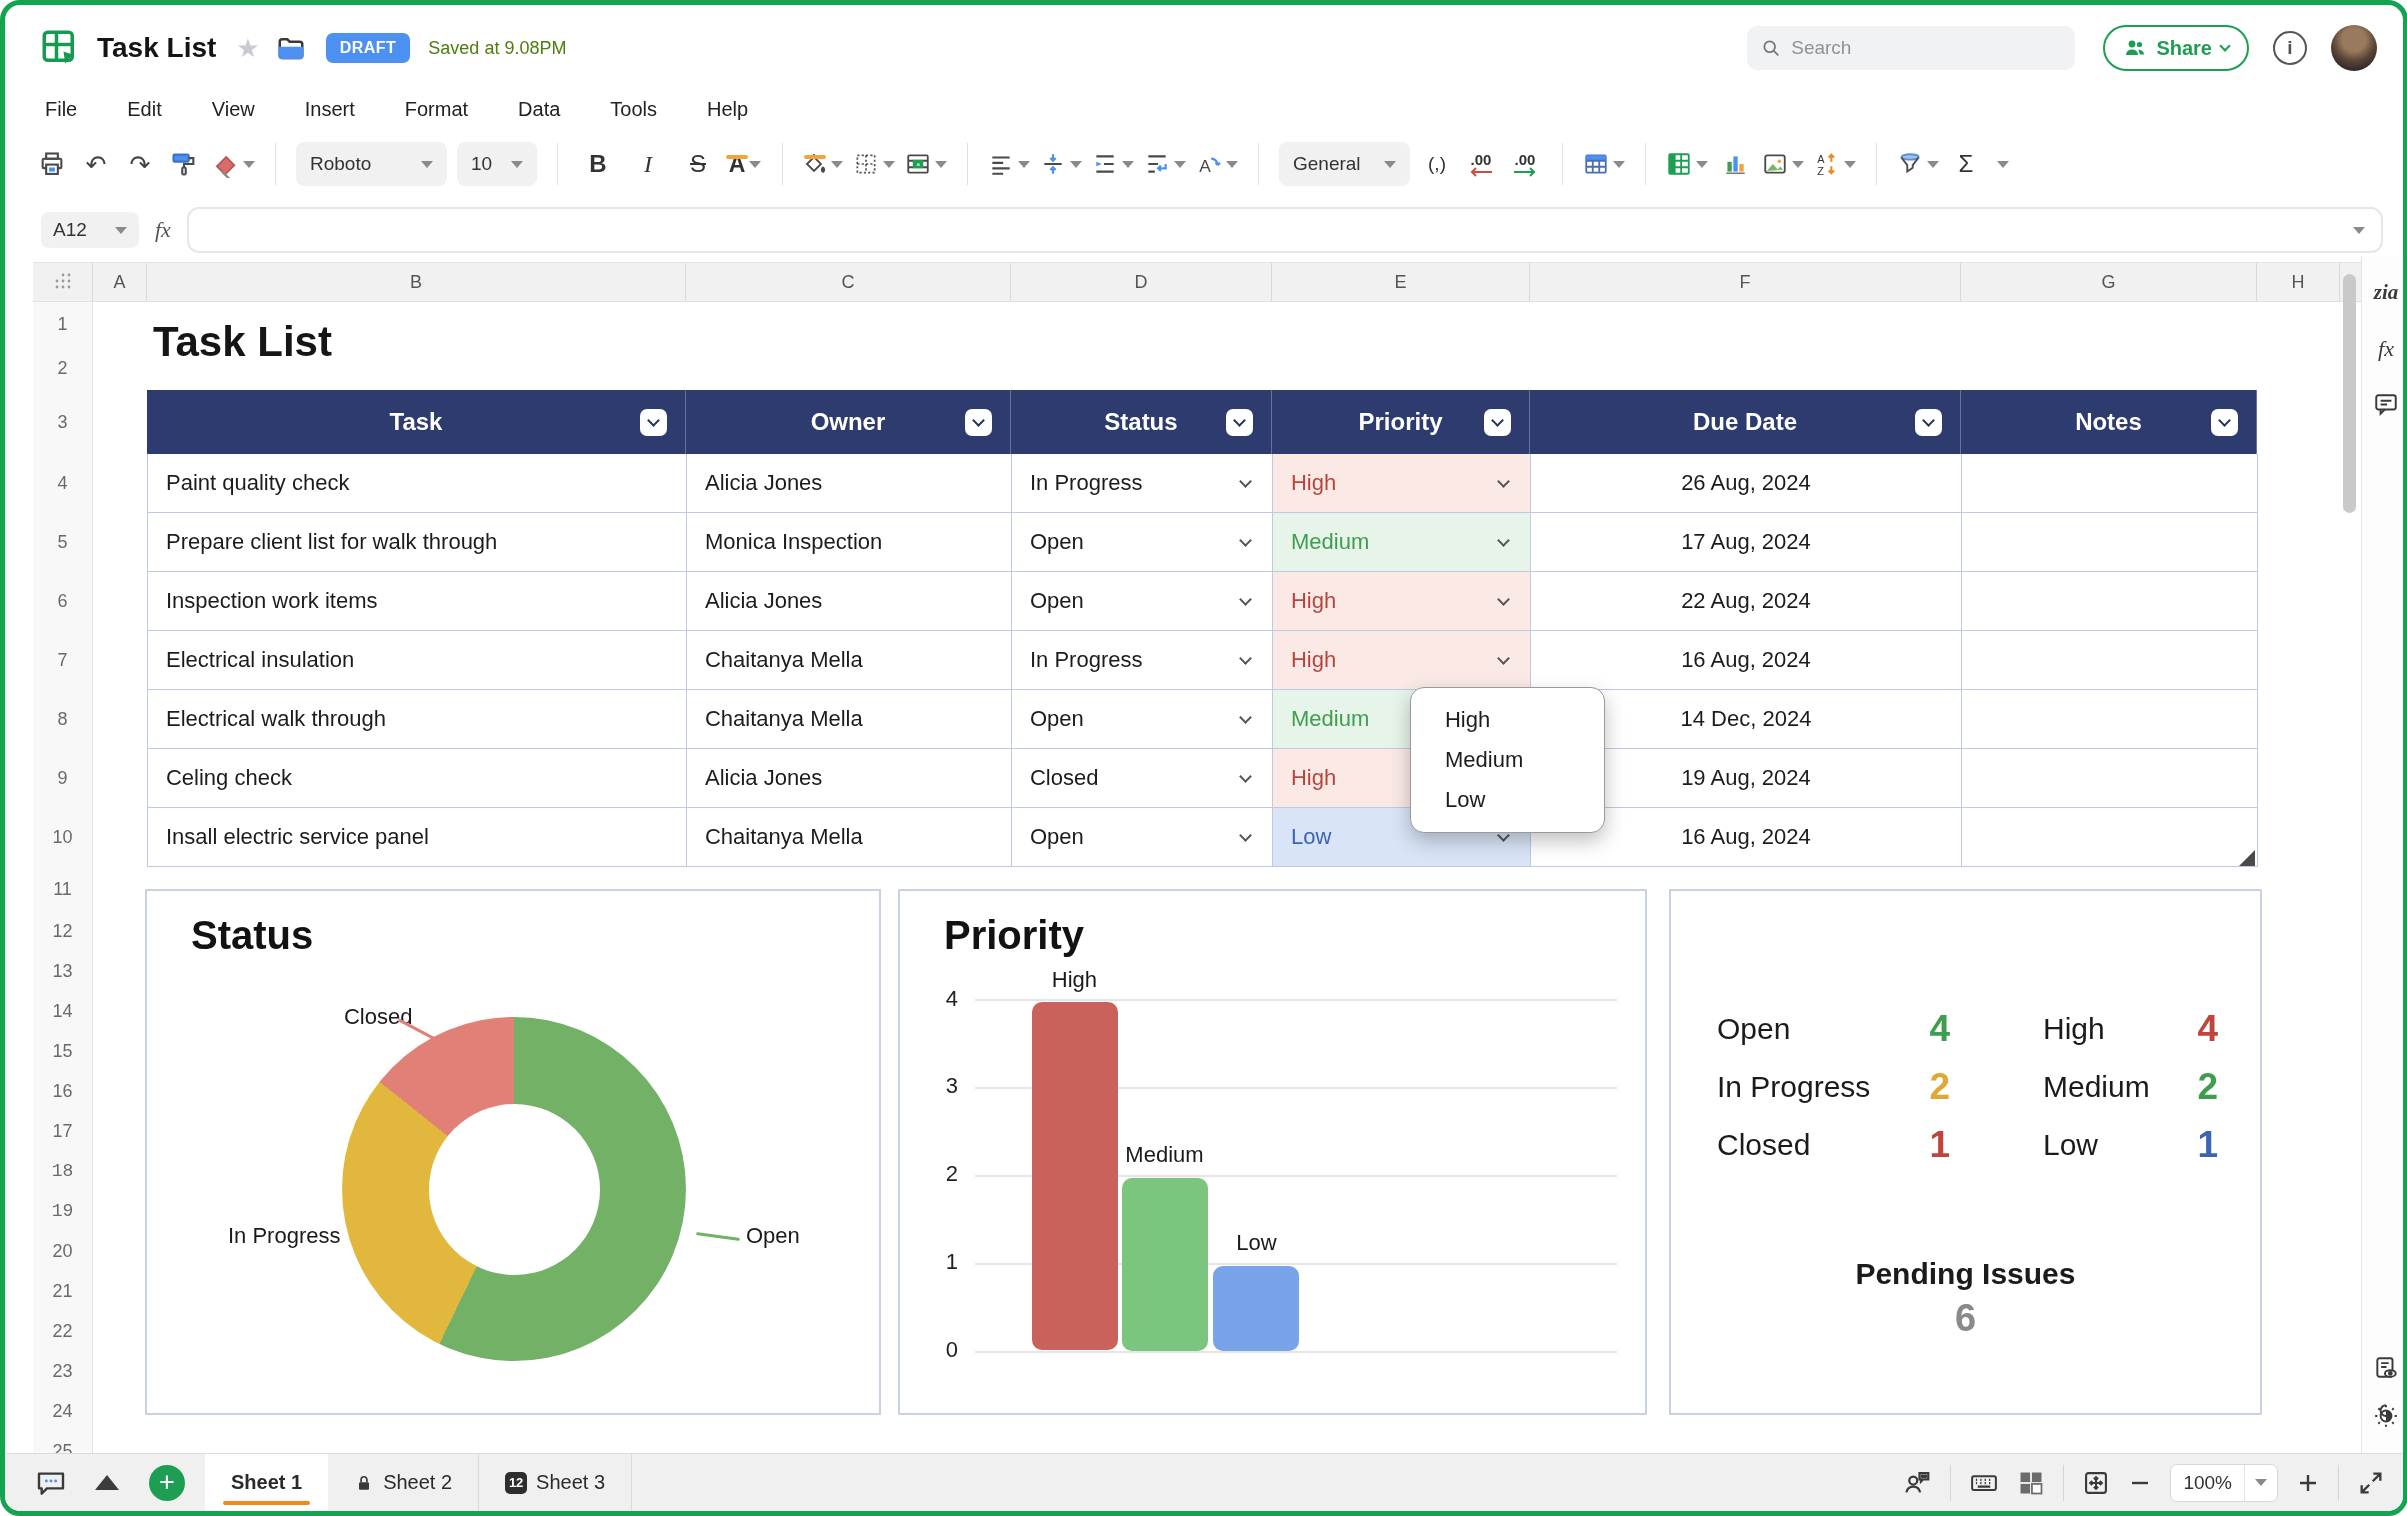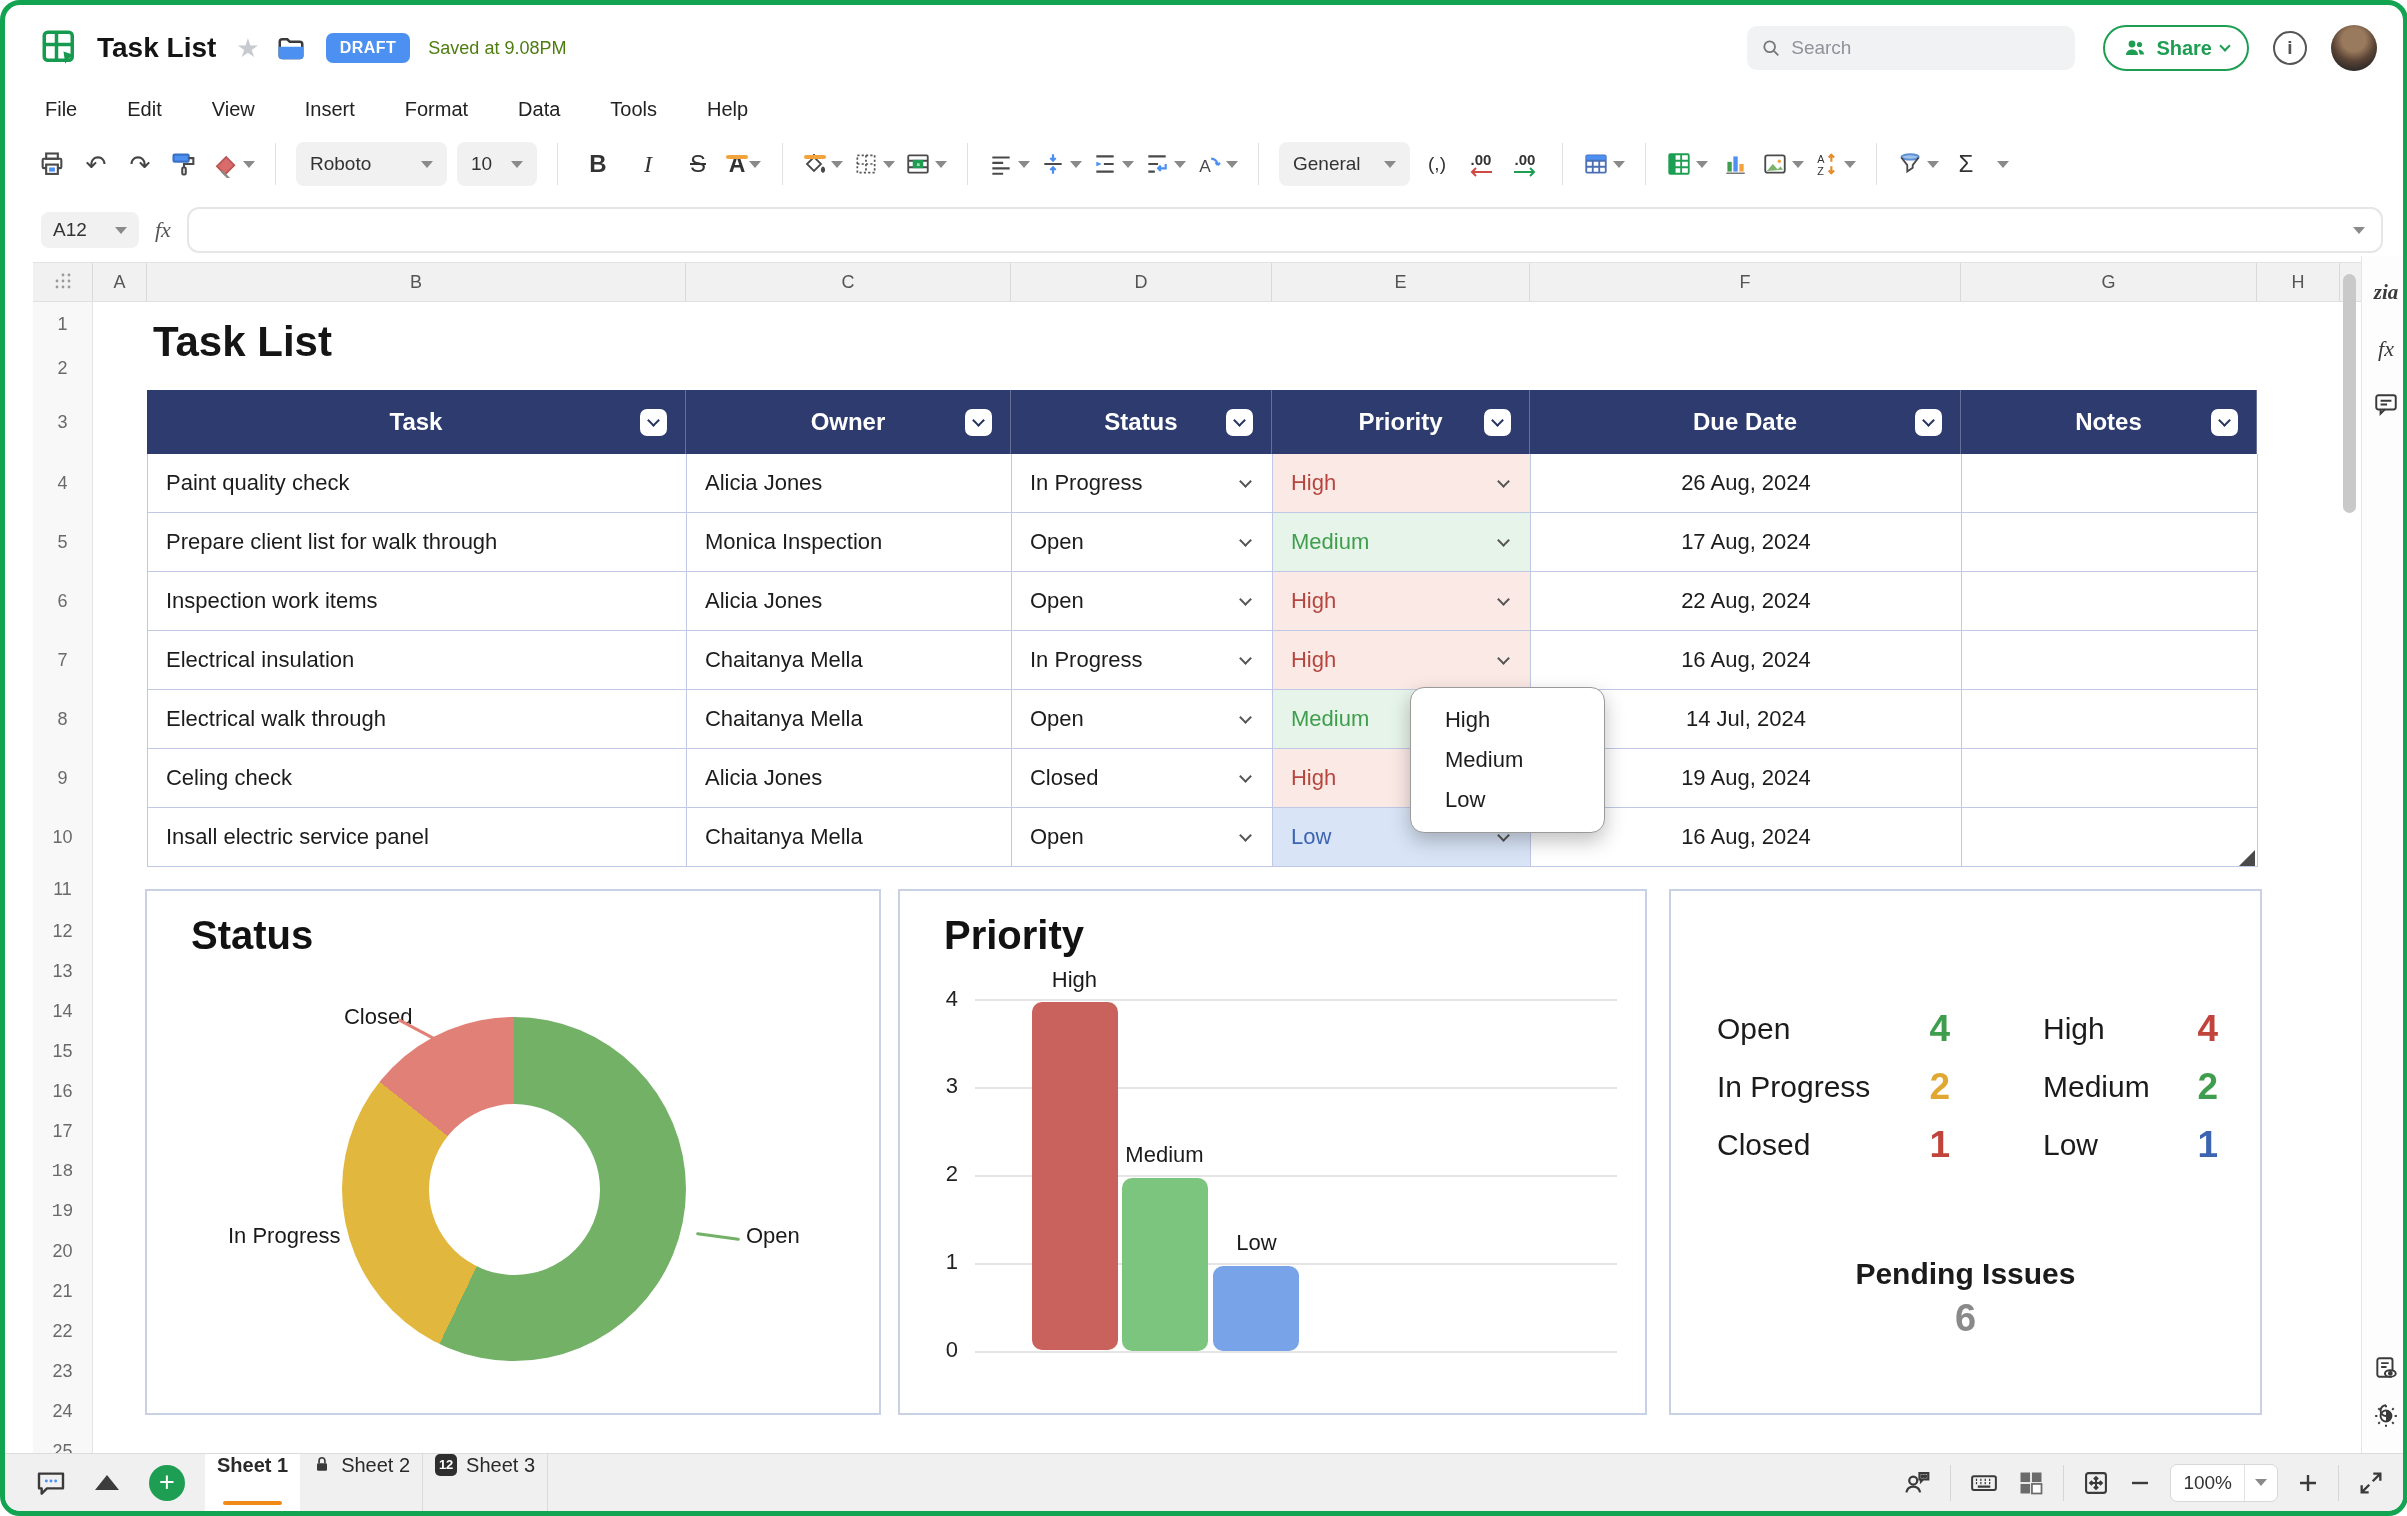--- a/index.html
+++ b/index.html
@@ -106,21 +106,21 @@
   .side-ic { position:absolute; left:0; width:48px; display:flex; align-items:center; justify-content:center; color:#3a3a3a; }
   #zia-ic { top:24px; font-size:21px; font-weight:700; font-style:italic; font-family:"Liberation Serif", serif; }
   #sidefx-ic { top:80px; font-size:22px; font-style:italic; font-family:"Liberation Serif", serif; }
 
   
   #bottombar { position:absolute; left:0; right:0; bottom:0; height:58px; background:#f0f0f0; border-top:1px solid #dcdcdc; display:flex; align-items:center; }
   #bb-comment { margin:0 28px 0 30px; }
   #bb-up { width:0; height:0; border-left:12px solid transparent; border-right:12px solid transparent; border-bottom:15px solid #3c3c3c; margin-right:30px; }
   #bb-add { width:36px; height:36px; border-radius:50%; background:#1d9e53; color:#fff; font-size:27px; display:flex; align-items:center; justify-content:center; margin-right:20px; font-weight:400; }
   #tabs { display:flex; height:58px; align-items:stretch; }
-  .sheet-tab { position:relative; display:flex; gap:9px; padding:0 12px; font-size:20px; color:#2a2a2a; border-right:1px solid #dadada; }
+  .sheet-tab { position:relative; display:flex; align-items:center; gap:9px; padding:0 26px; font-size:20px; color:#2a2a2a; border-right:1px solid #dadada; }
   .sheet-tab.active { background:#fff; font-weight:700; border-right:none; }
   .tab-underline { position:absolute; left:18px; right:18px; bottom:7px; height:4px; border-radius:2px; }
   .badge12 { min-width:22px; height:22px; background:#2e2e2e; color:#fff; border-radius:5px; font-size:13px; font-weight:700; display:flex; align-items:center; justify-content:center; padding:0 2px; }
   #bb-right { margin-left:auto; display:flex; align-items:center; gap:18px; padding-right:18px; }
   .bb-div { width:1px; height:36px; background:#d6d6d6; }
   #zoom-box { height:38px; background:#fff; border:1px solid #d8d8d8; border-radius:7px; display:flex; align-items:center; }
   #zoom-box .zv { font-size:19px; color:#333; padding:0 12px; }
   #zoom-box .zd { width:1px; height:36px; background:#e2e2e2; }
   #zoom-box .chev-s { margin:0 10px; }
   svg { display:block; }
@@ -528,21 +528,21 @@
                 <div class="td">Electrical walk through</div>
                 <div class="td">Chaitanya Mella</div>
                 <div class="td">
                   <span>Open</span>
                   <span class="chev cellchev"></span>
                 </div>
                 <div class="td" style="background: rgb(231, 244, 233); color: rgb(63, 158, 77);">
                   <span>Medium</span>
                   <span class="chev cellchev"></span>
                 </div>
-                <div class="td center">14 Jul, 2024</div>
+                <div class="td center">14 Dec, 2024</div>
                 <div class="td"></div>
               </div>
               <div class="tr">
                 <div class="td">Celing check</div>
                 <div class="td">Alicia Jones</div>
                 <div class="td">
                   <span>Closed</span>
                   <span class="chev cellchev"></span>
                 </div>
                 <div class="td" style="background: rgb(251, 233, 230); color: rgb(181, 70, 62);">

